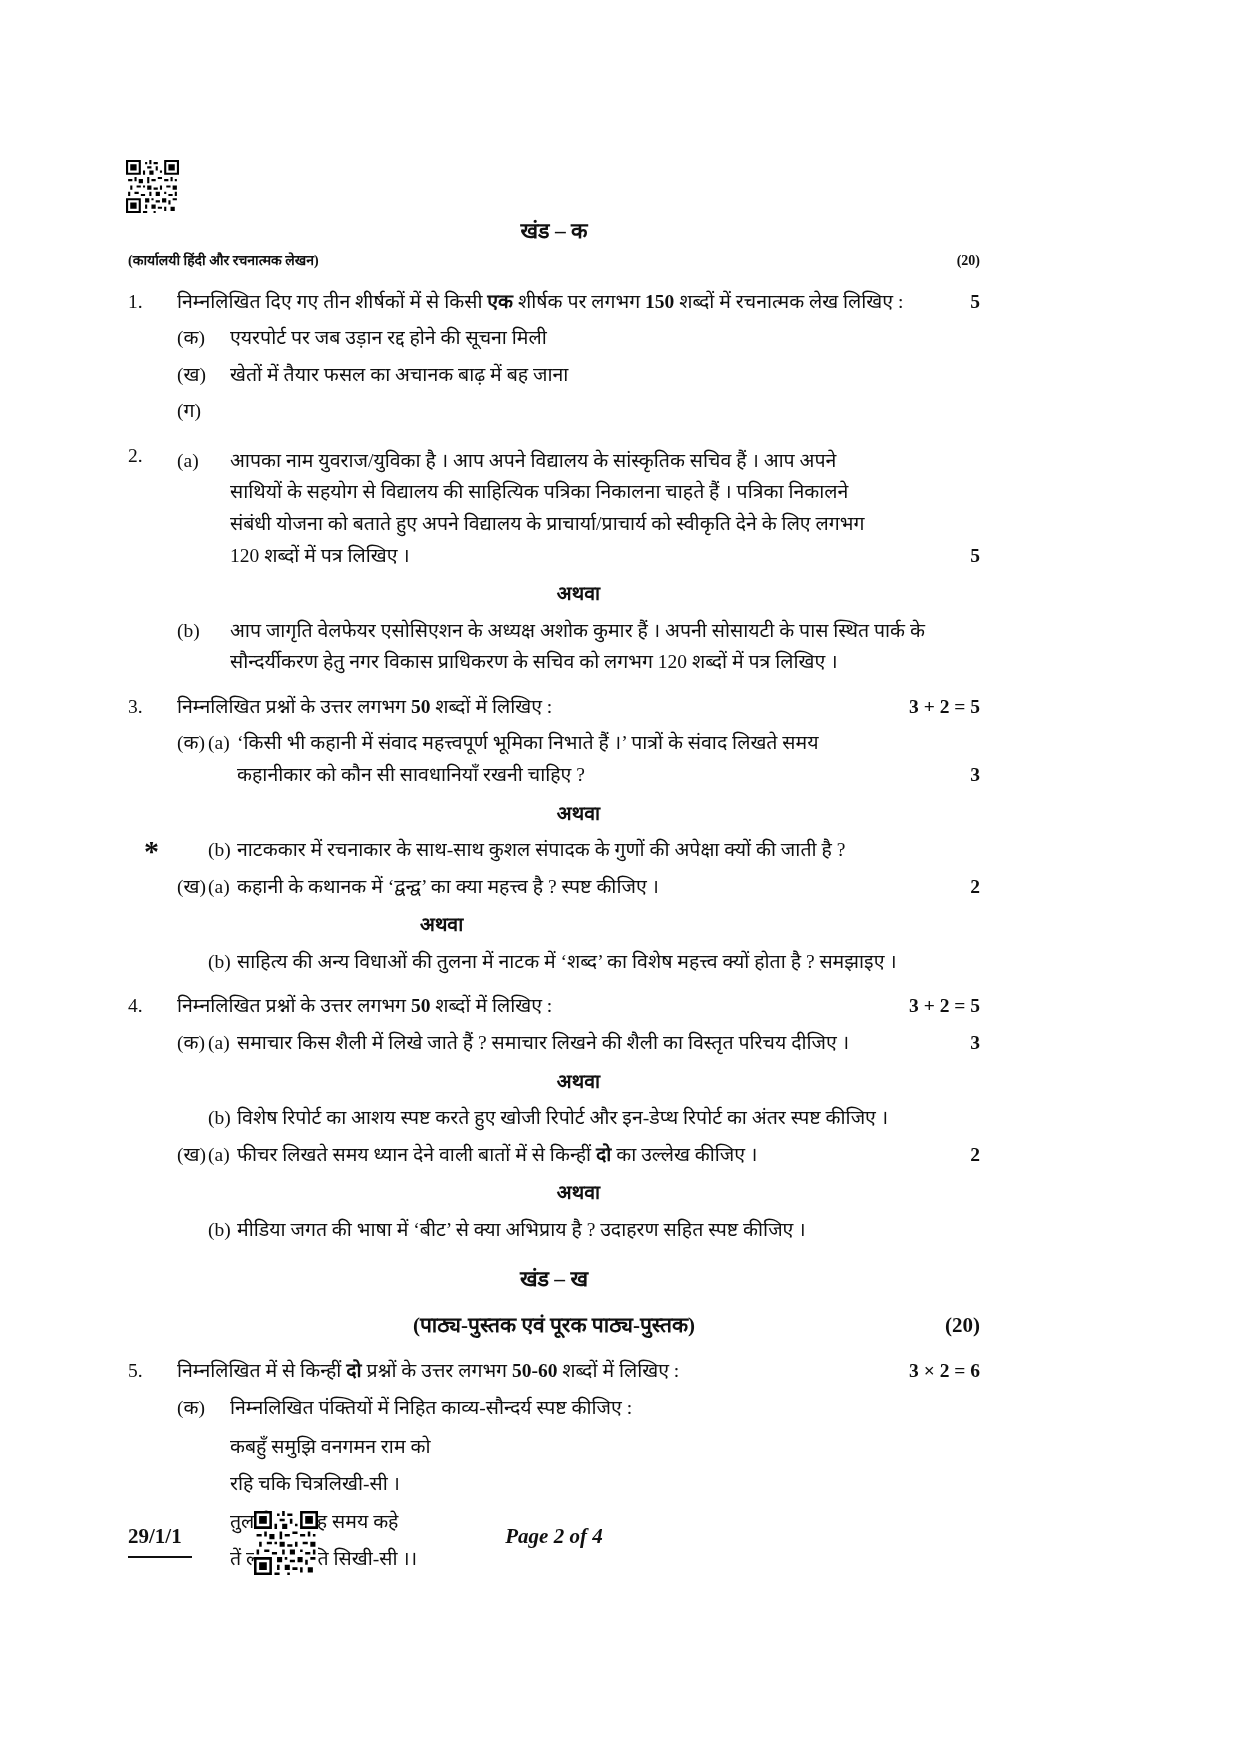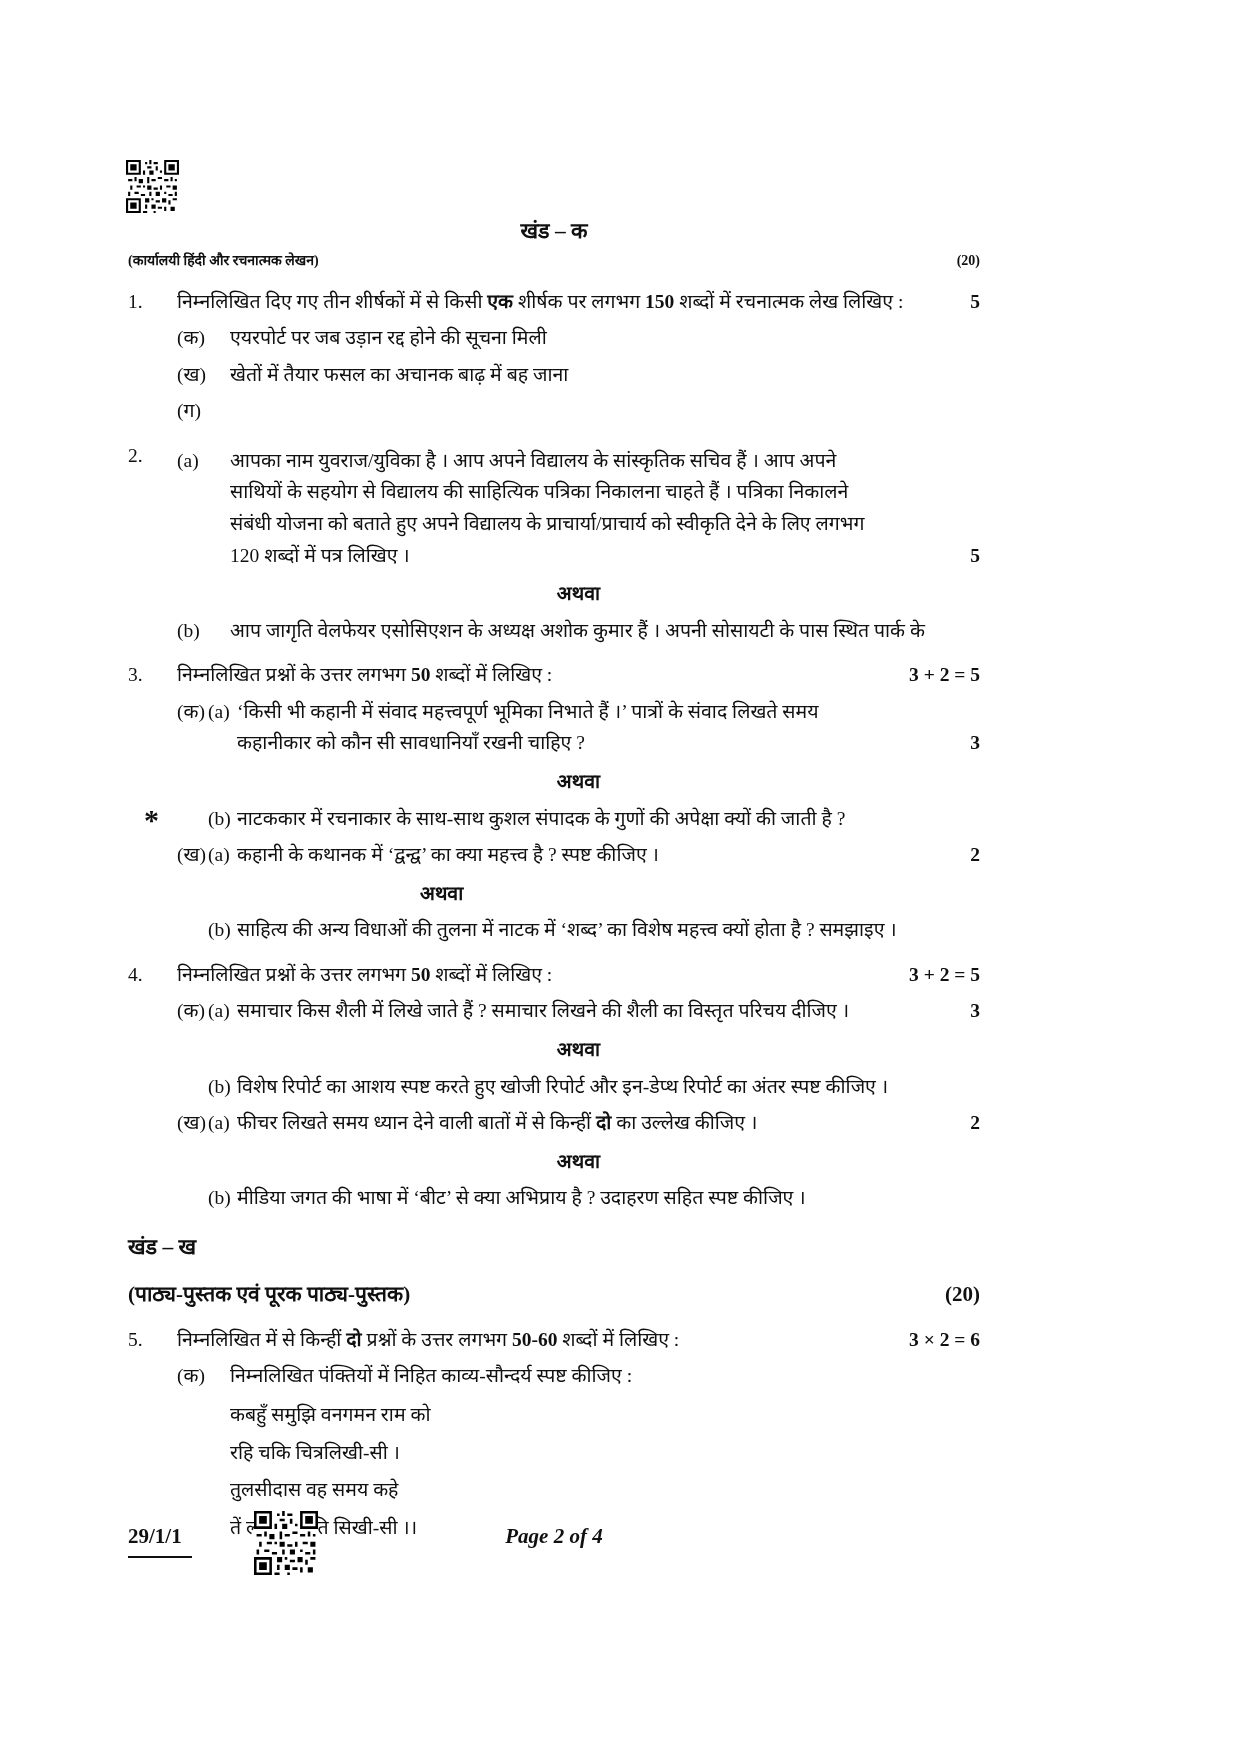--- a/index.html
+++ b/index.html
@@ -43,22 +43,22 @@
   .or-left { text-align: left; padding-left: 243px; font-weight: bold; margin: 7px 0 2px 0; }
 
   .star {
     position: absolute; left: -33px; top: 2px;
     font-size: 30px; font-weight: bold; line-height: 1;
   }
 
   .poem { margin-top: 7px; }
   .poem-line { margin-top: 6px; white-space: nowrap; }
 
-  .secb-title { text-align: left; font-weight: bold; font-size: 21.5px; margin-top: 16px; }
-  .secb-sub { position: relative; text-align: left; font-weight: bold; font-size: 21px; margin-top: 12px; }
+  .secb-title { text-align: center; font-weight: bold; font-size: 21.5px; margin-top: 16px; }
+  .secb-sub { position: relative; text-align: center; font-weight: bold; font-size: 21px; margin-top: 12px; }
 
   .footer { position: absolute; left: 128px; top: 1517px; width: 852px; height: 70px; }
   .paper-code {
     position: absolute; left: 0; top: 2px;
     font-weight: bold; font-size: 21px;
     border-bottom: 2px solid #101010; padding: 0 10px 3px 0;
   }
   .qr-bottom { position: absolute; left: 126px; top: -6px; width: 64px; height: 64px; }
   .page-label { position: absolute; left: 0; right: 0; top: 2px; text-align: center; font-weight: bold; font-size: 21px; font-style: italic; }
   b { font-weight: bold; }
@@ -130,20 +130,21 @@
               <div class="ln">120 शब्दों में पत्र लिखिए ।</div>
               <div class="marks">5</div>
             </div>
           </div>
         </div>
         <div class="or">अथवा</div>
         <div class="opt">
           <span class="lbl">(b)</span>
           <div class="ptext">
             <div class="ln">आप जागृति वेलफेयर एसोसिएशन के अध्यक्ष अशोक कुमार हैं । अपनी सोसायटी के पास स्थित पार्क के</div>
+            <div class="ln">सौन्दर्यीकरण हेतु नगर विकास प्राधिकरण के सचिव को लगभग 120 शब्दों में पत्र लिखिए ।</div>
           </div>
         </div>
       </div>
     </div>
 
     <div class="q">
       <div class="qnum">3.</div>
       <div class="qbody">
         <div class="mrow">
           <div class="ln"><span>निम्नलिखित प्रश्नों के उत्तर लगभग </span><b>50</b><span> शब्दों में लिखिए :</span></div>

